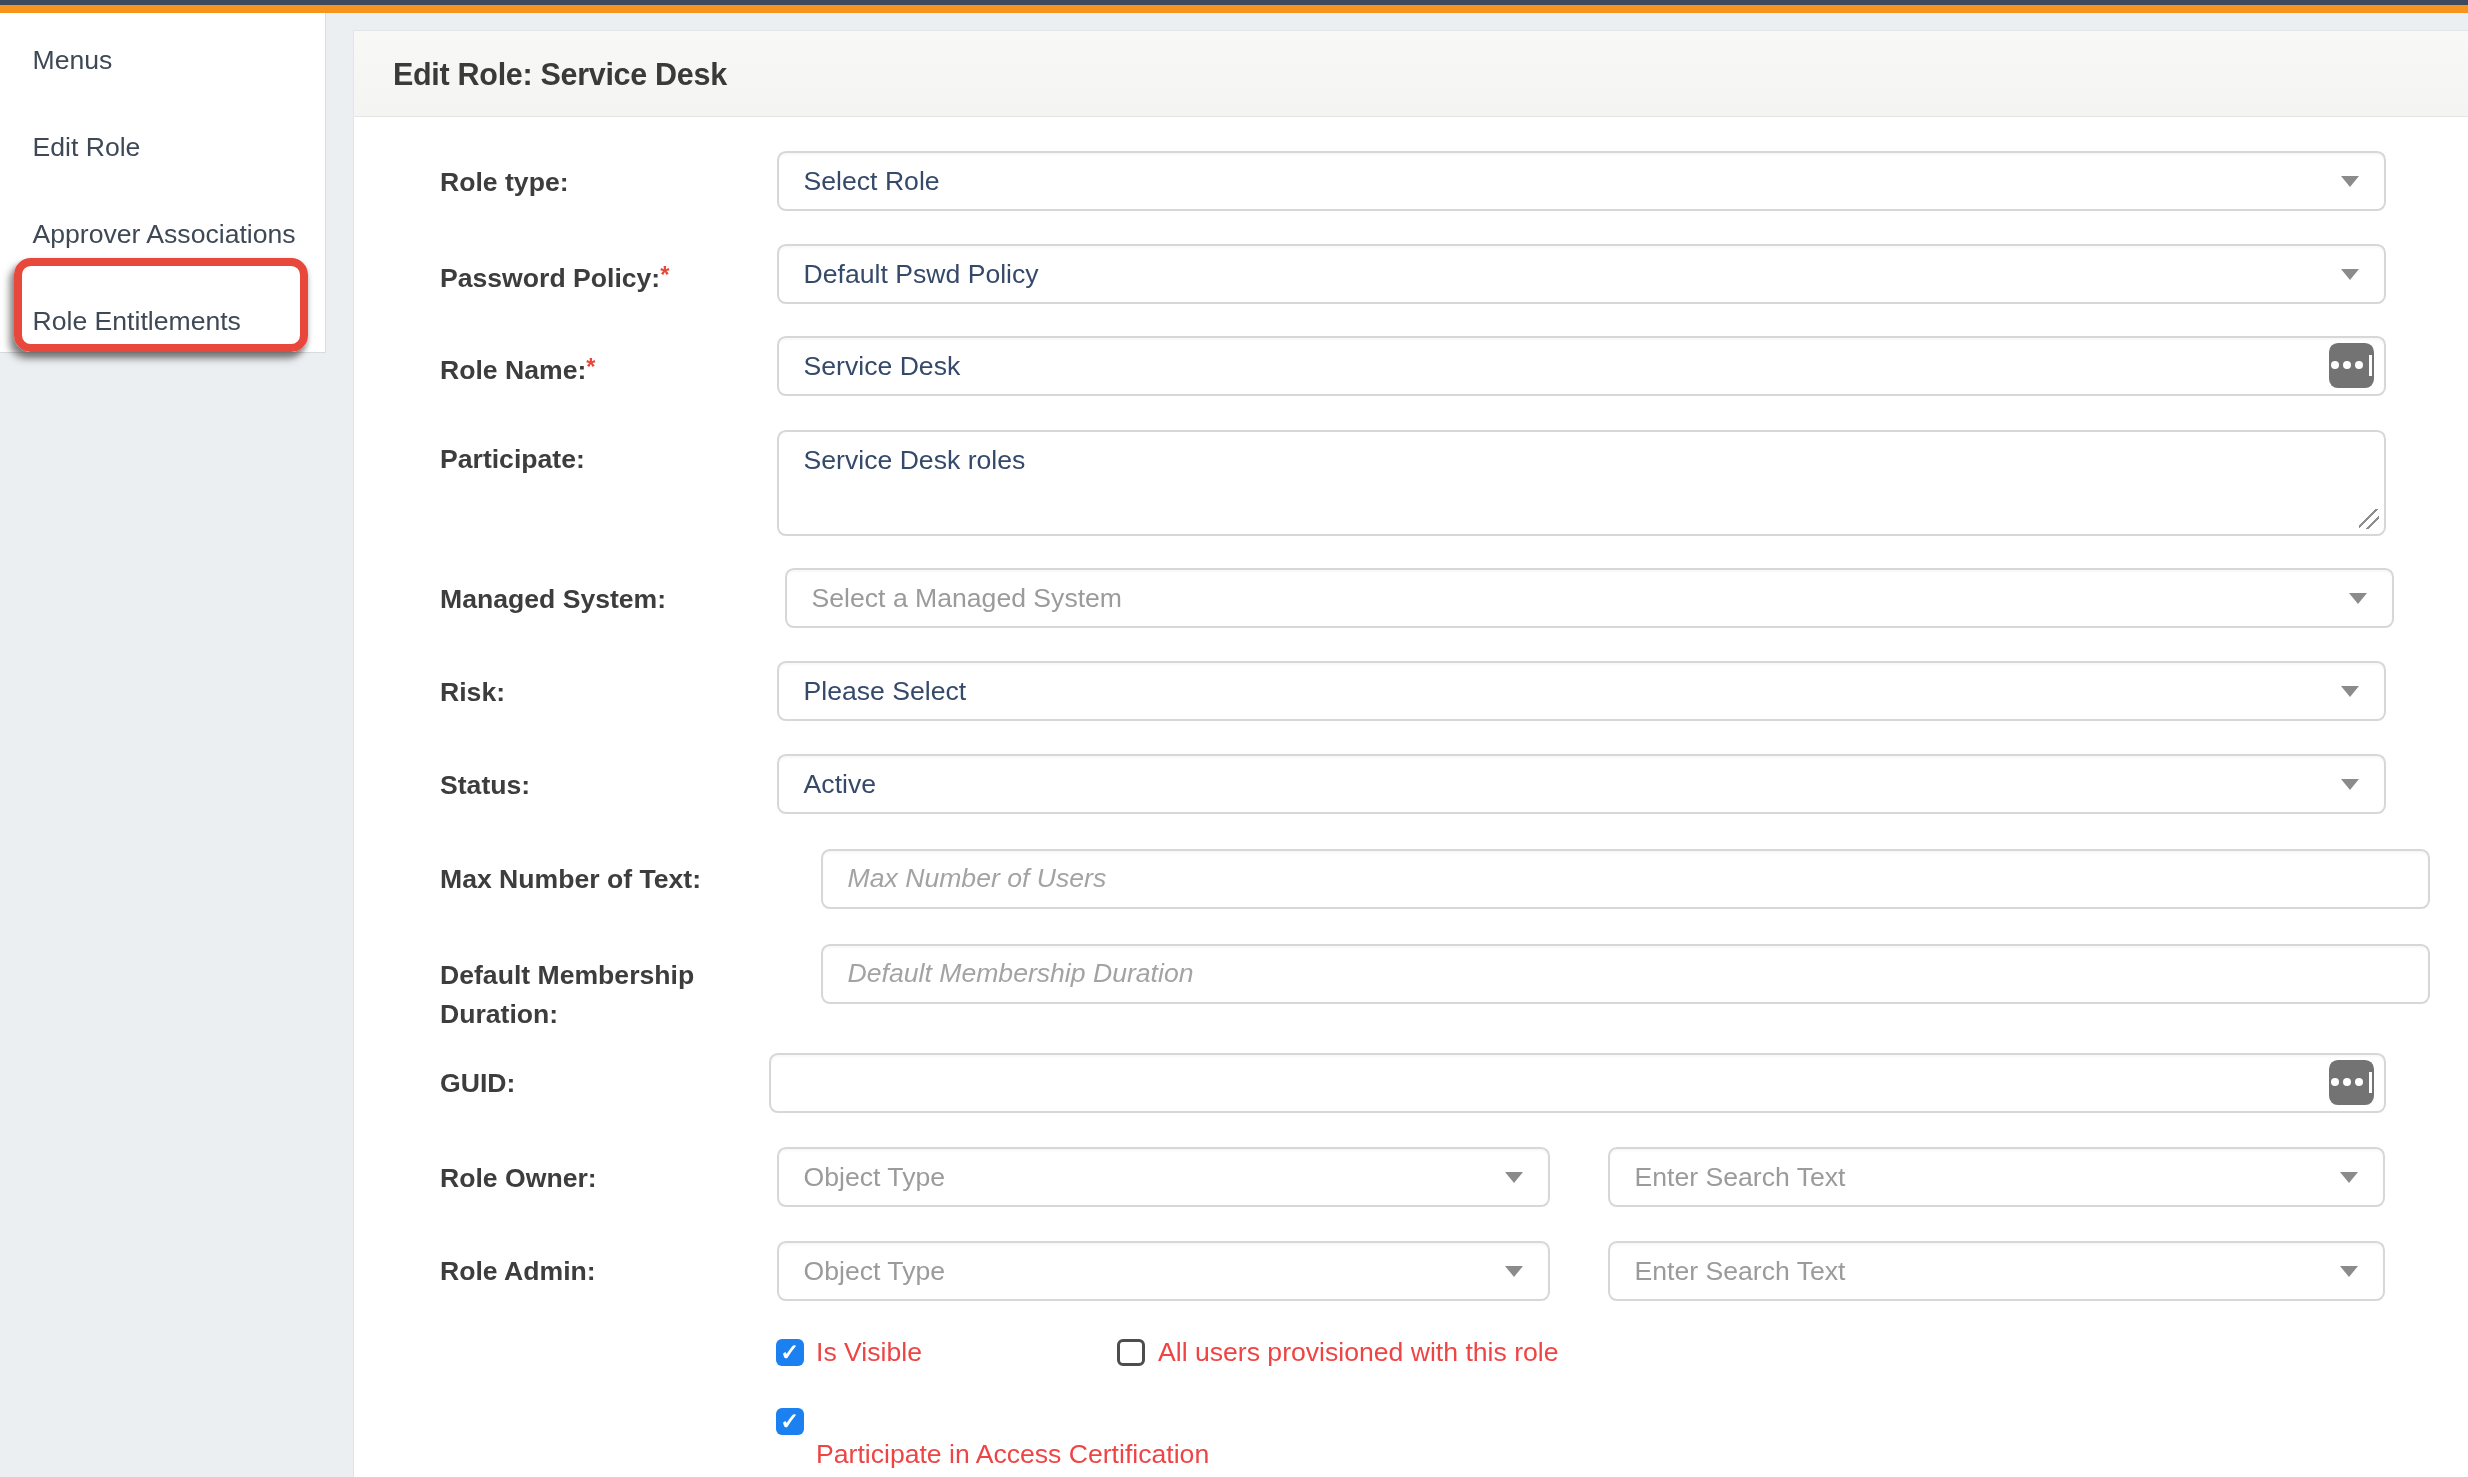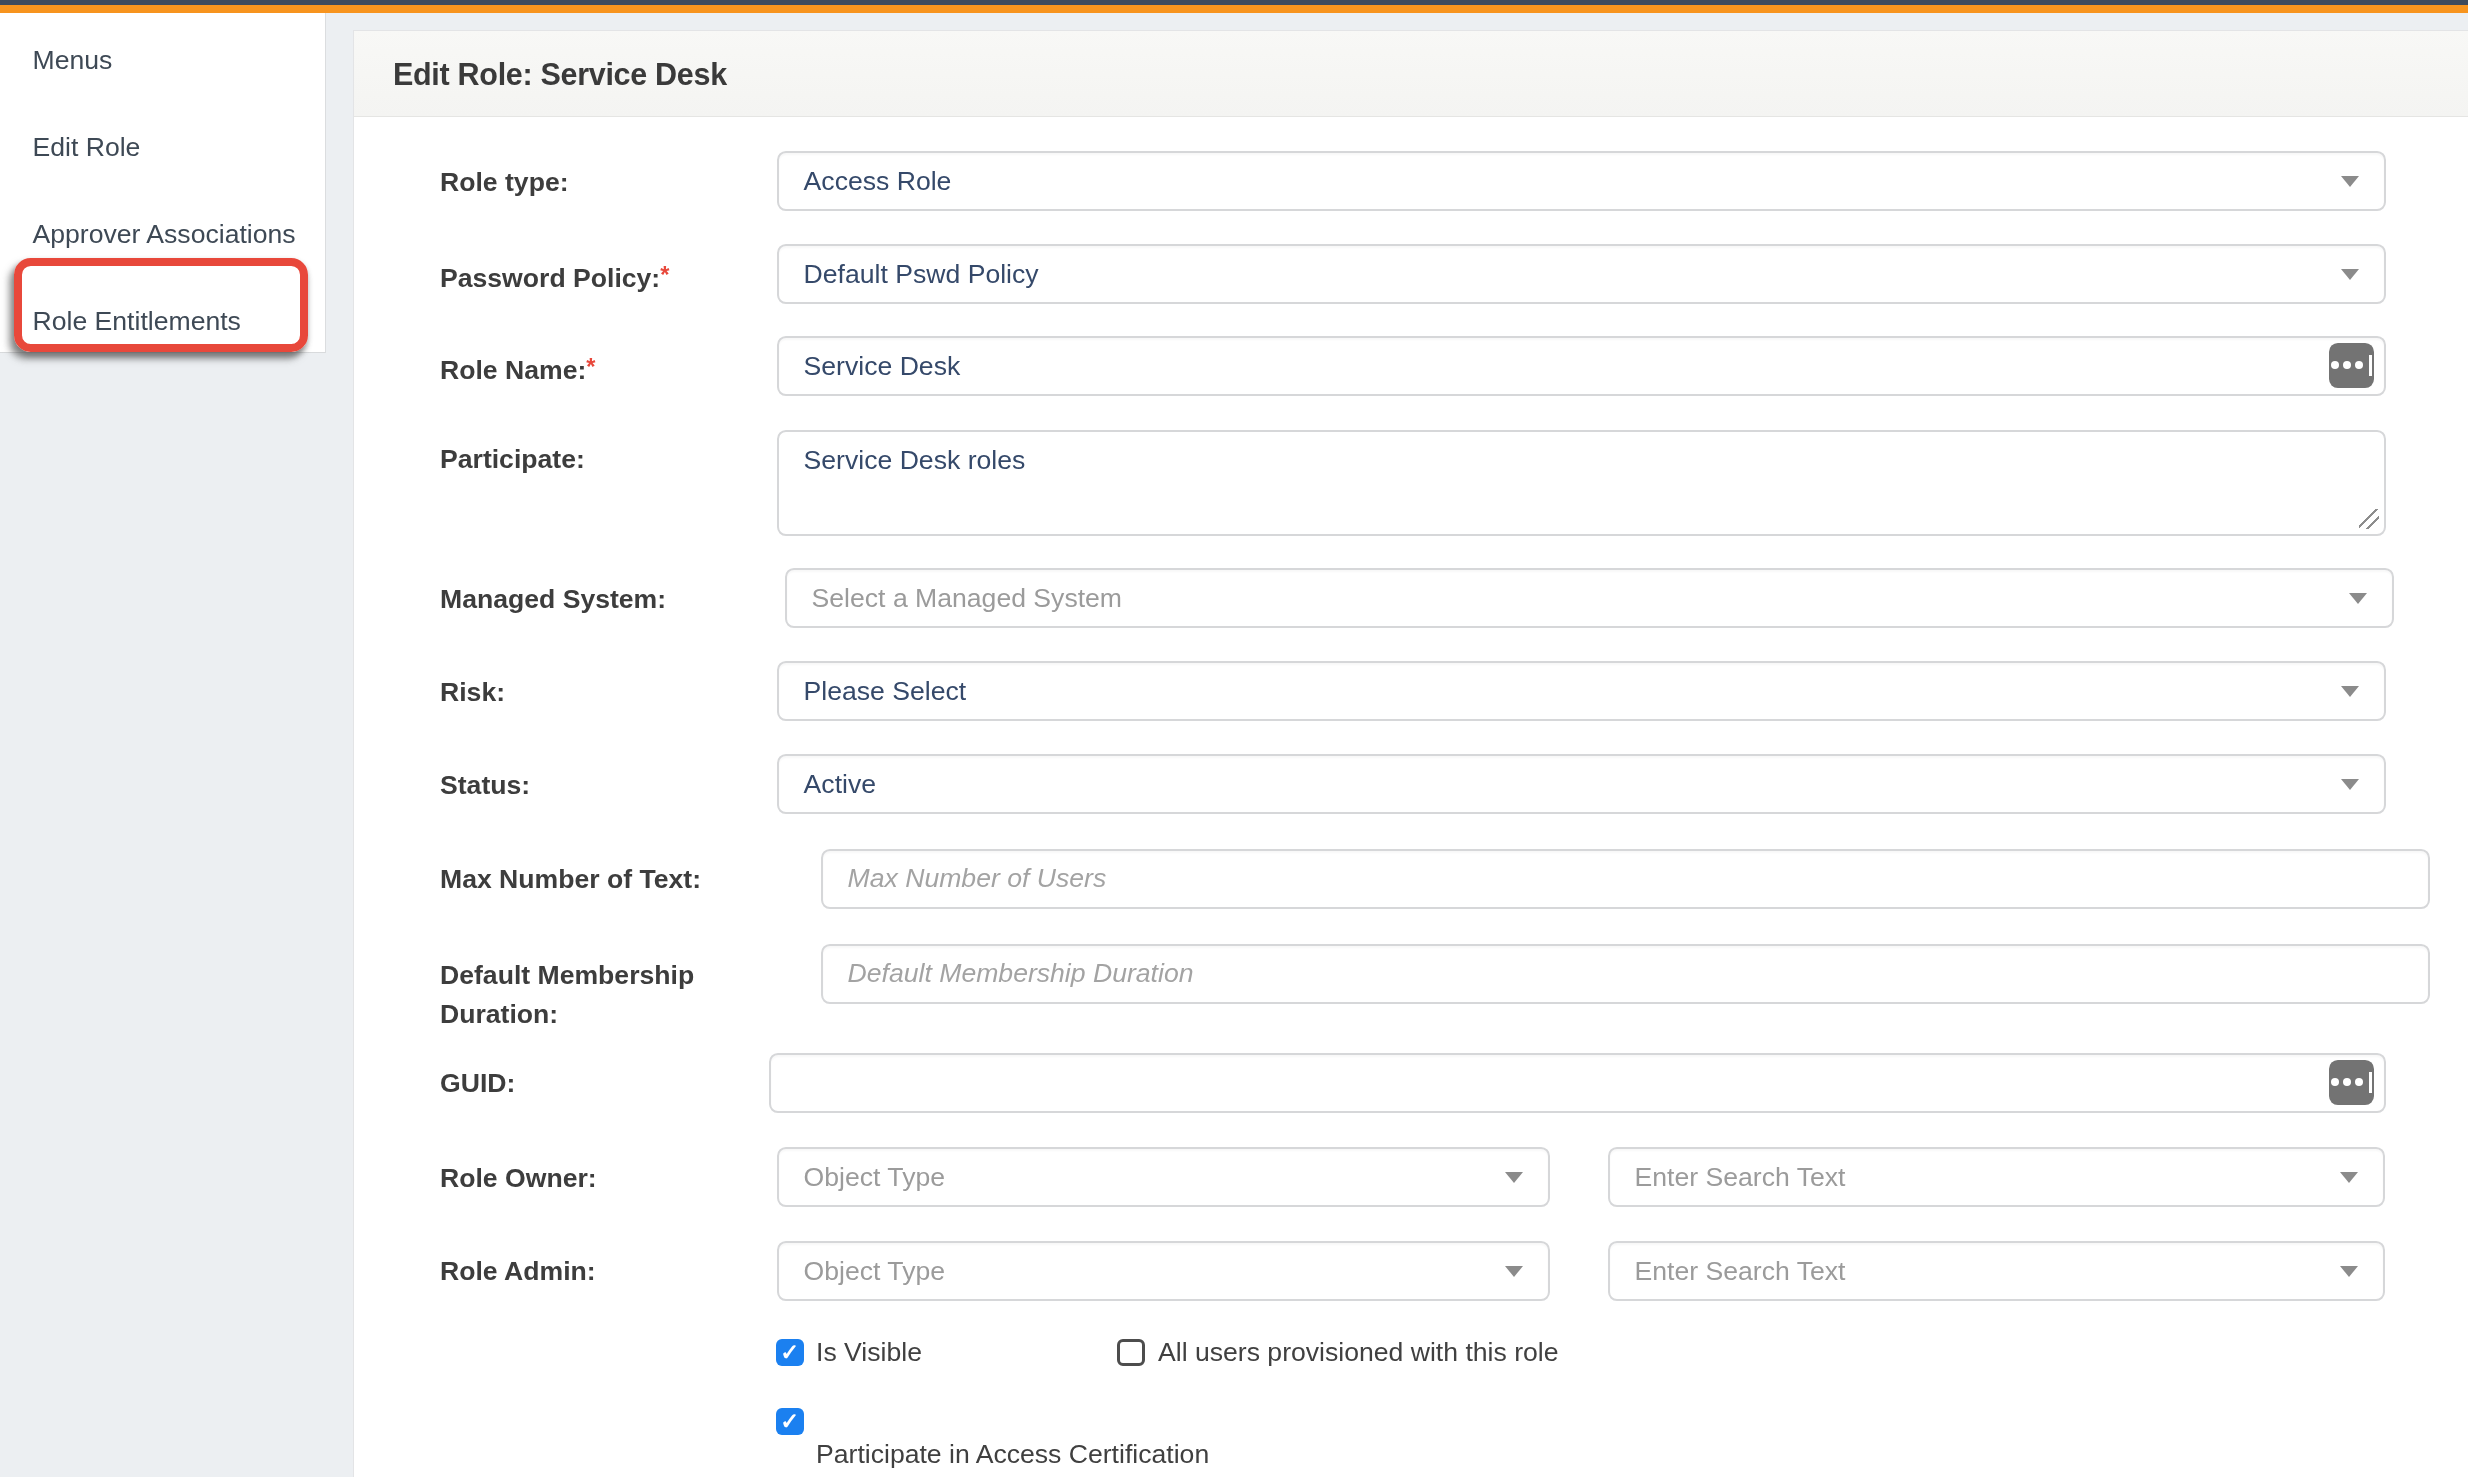--- a/index.html
+++ b/index.html
@@ -96,21 +96,21 @@
   .checkbox {
     position:absolute; width:27.6px; height:27.6px; border-radius:5.9px; cursor:pointer;
   }
   .checkbox.checked { background:#1b80f0; }
   .checkbox.checked::after {
     content:"✓"; position:absolute; left:0; top:0; width:100%; height:100%;
     color:#fff; font-size:22.7px; font-weight:bold; line-height:27.6px; text-align:center;
   }
   .checkbox.unchecked { background:#fff; border:3px solid #4d4d4d; }
   .cb-label {
-    position:absolute; font-size:26.6px; color:#404040; line-height:31.5px; white-space:nowrap;
+    position:absolute; font-size:26.6px; color:#ef4444; line-height:31.5px; white-space:nowrap;
   }
 </style>
 </head>
 <body>
 
 <div class="bar-navy"></div>
 <div class="bar-orange"></div>
 
 <div class="sidebar">
   <div class="side-item" style="top:32.5px">Menus</div>
@@ -120,21 +120,21 @@
   <div class="annotation-box"></div>
 </div>
 
 <div class="card">
   <div class="card-header">
     <div class="card-title">Edit Role: Service Desk</div>
   </div>
 
   <div class="flabel" style="top:132px"><span>Role type:</span></div>
   <div class="ctrl" style="left:423px; top:120px; width:1609px;">
-    <span class="val">Access Role</span>
+    <span class="val">Select Role</span>
     <span class="caret"></span>
   </div>
 
   <div class="flabel" style="top:225px"><span>Password Policy:</span><span class="req">*</span></div>
   <div class="ctrl" style="left:423px; top:213px; width:1609px;">
     <span class="val">Default Pswd Policy</span>
     <span class="caret"></span>
   </div>
 
   <div class="flabel" style="top:317px"><span>Role Name:</span><span class="req">*</span></div>

